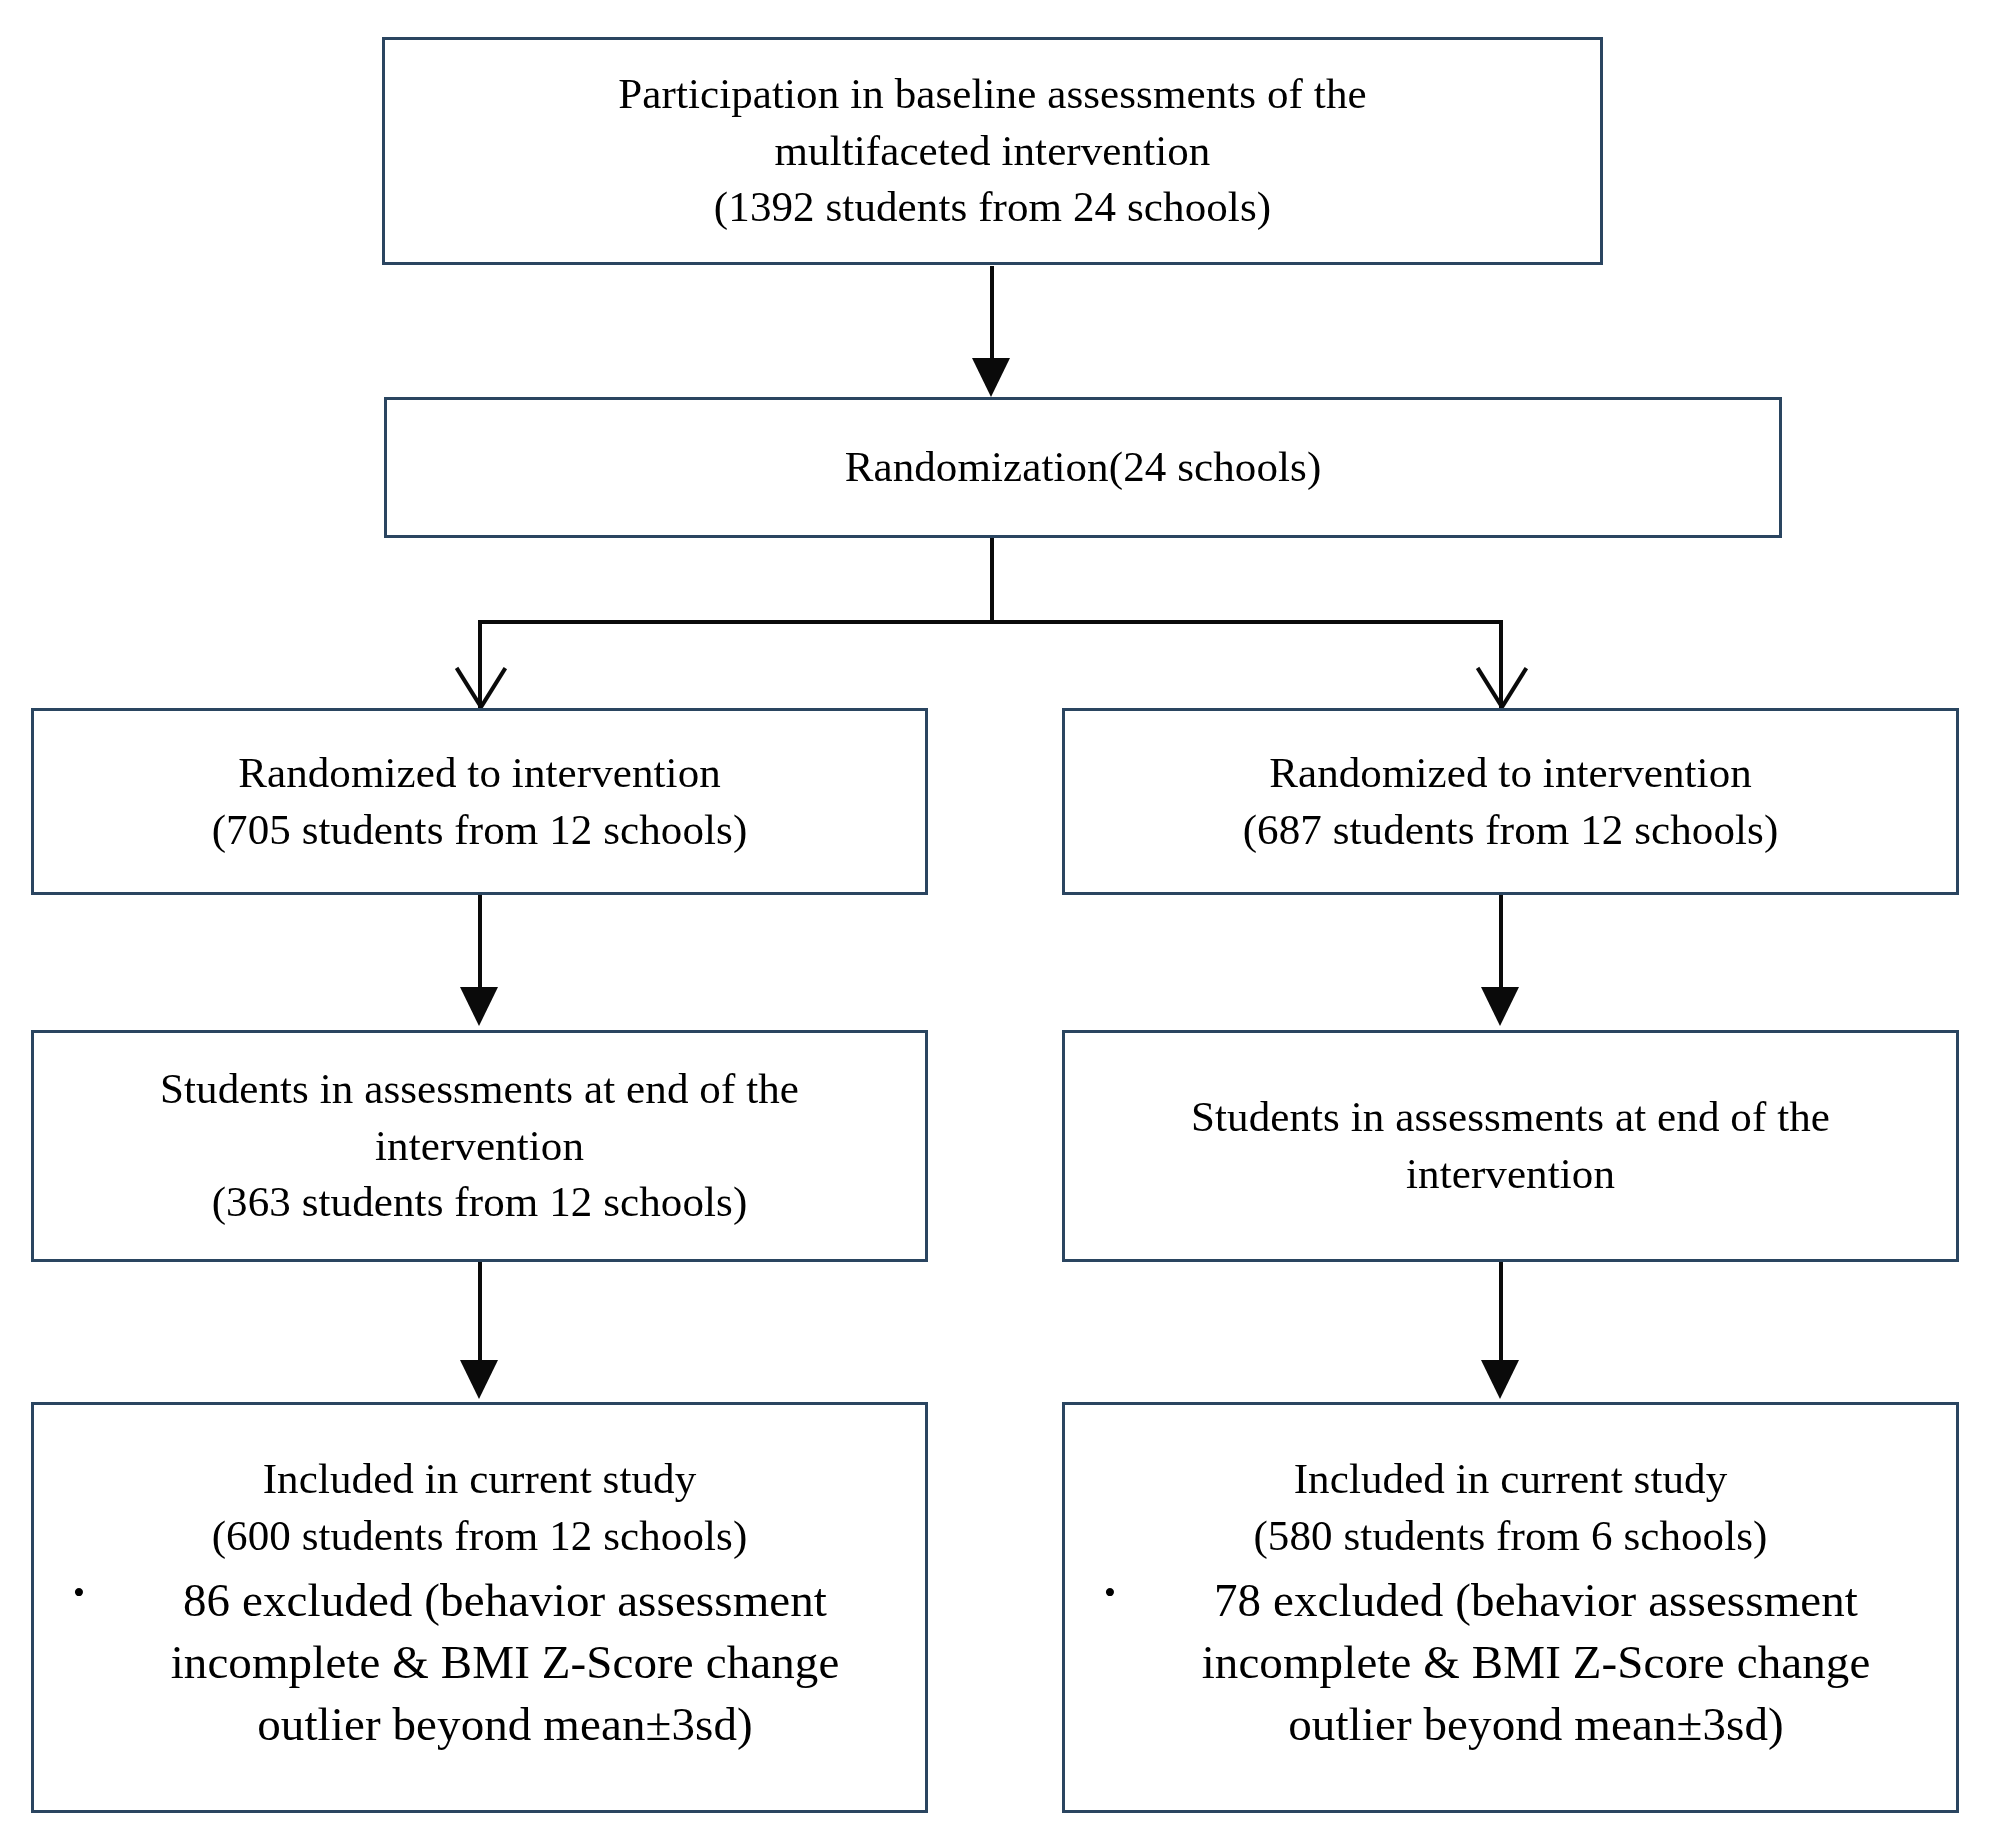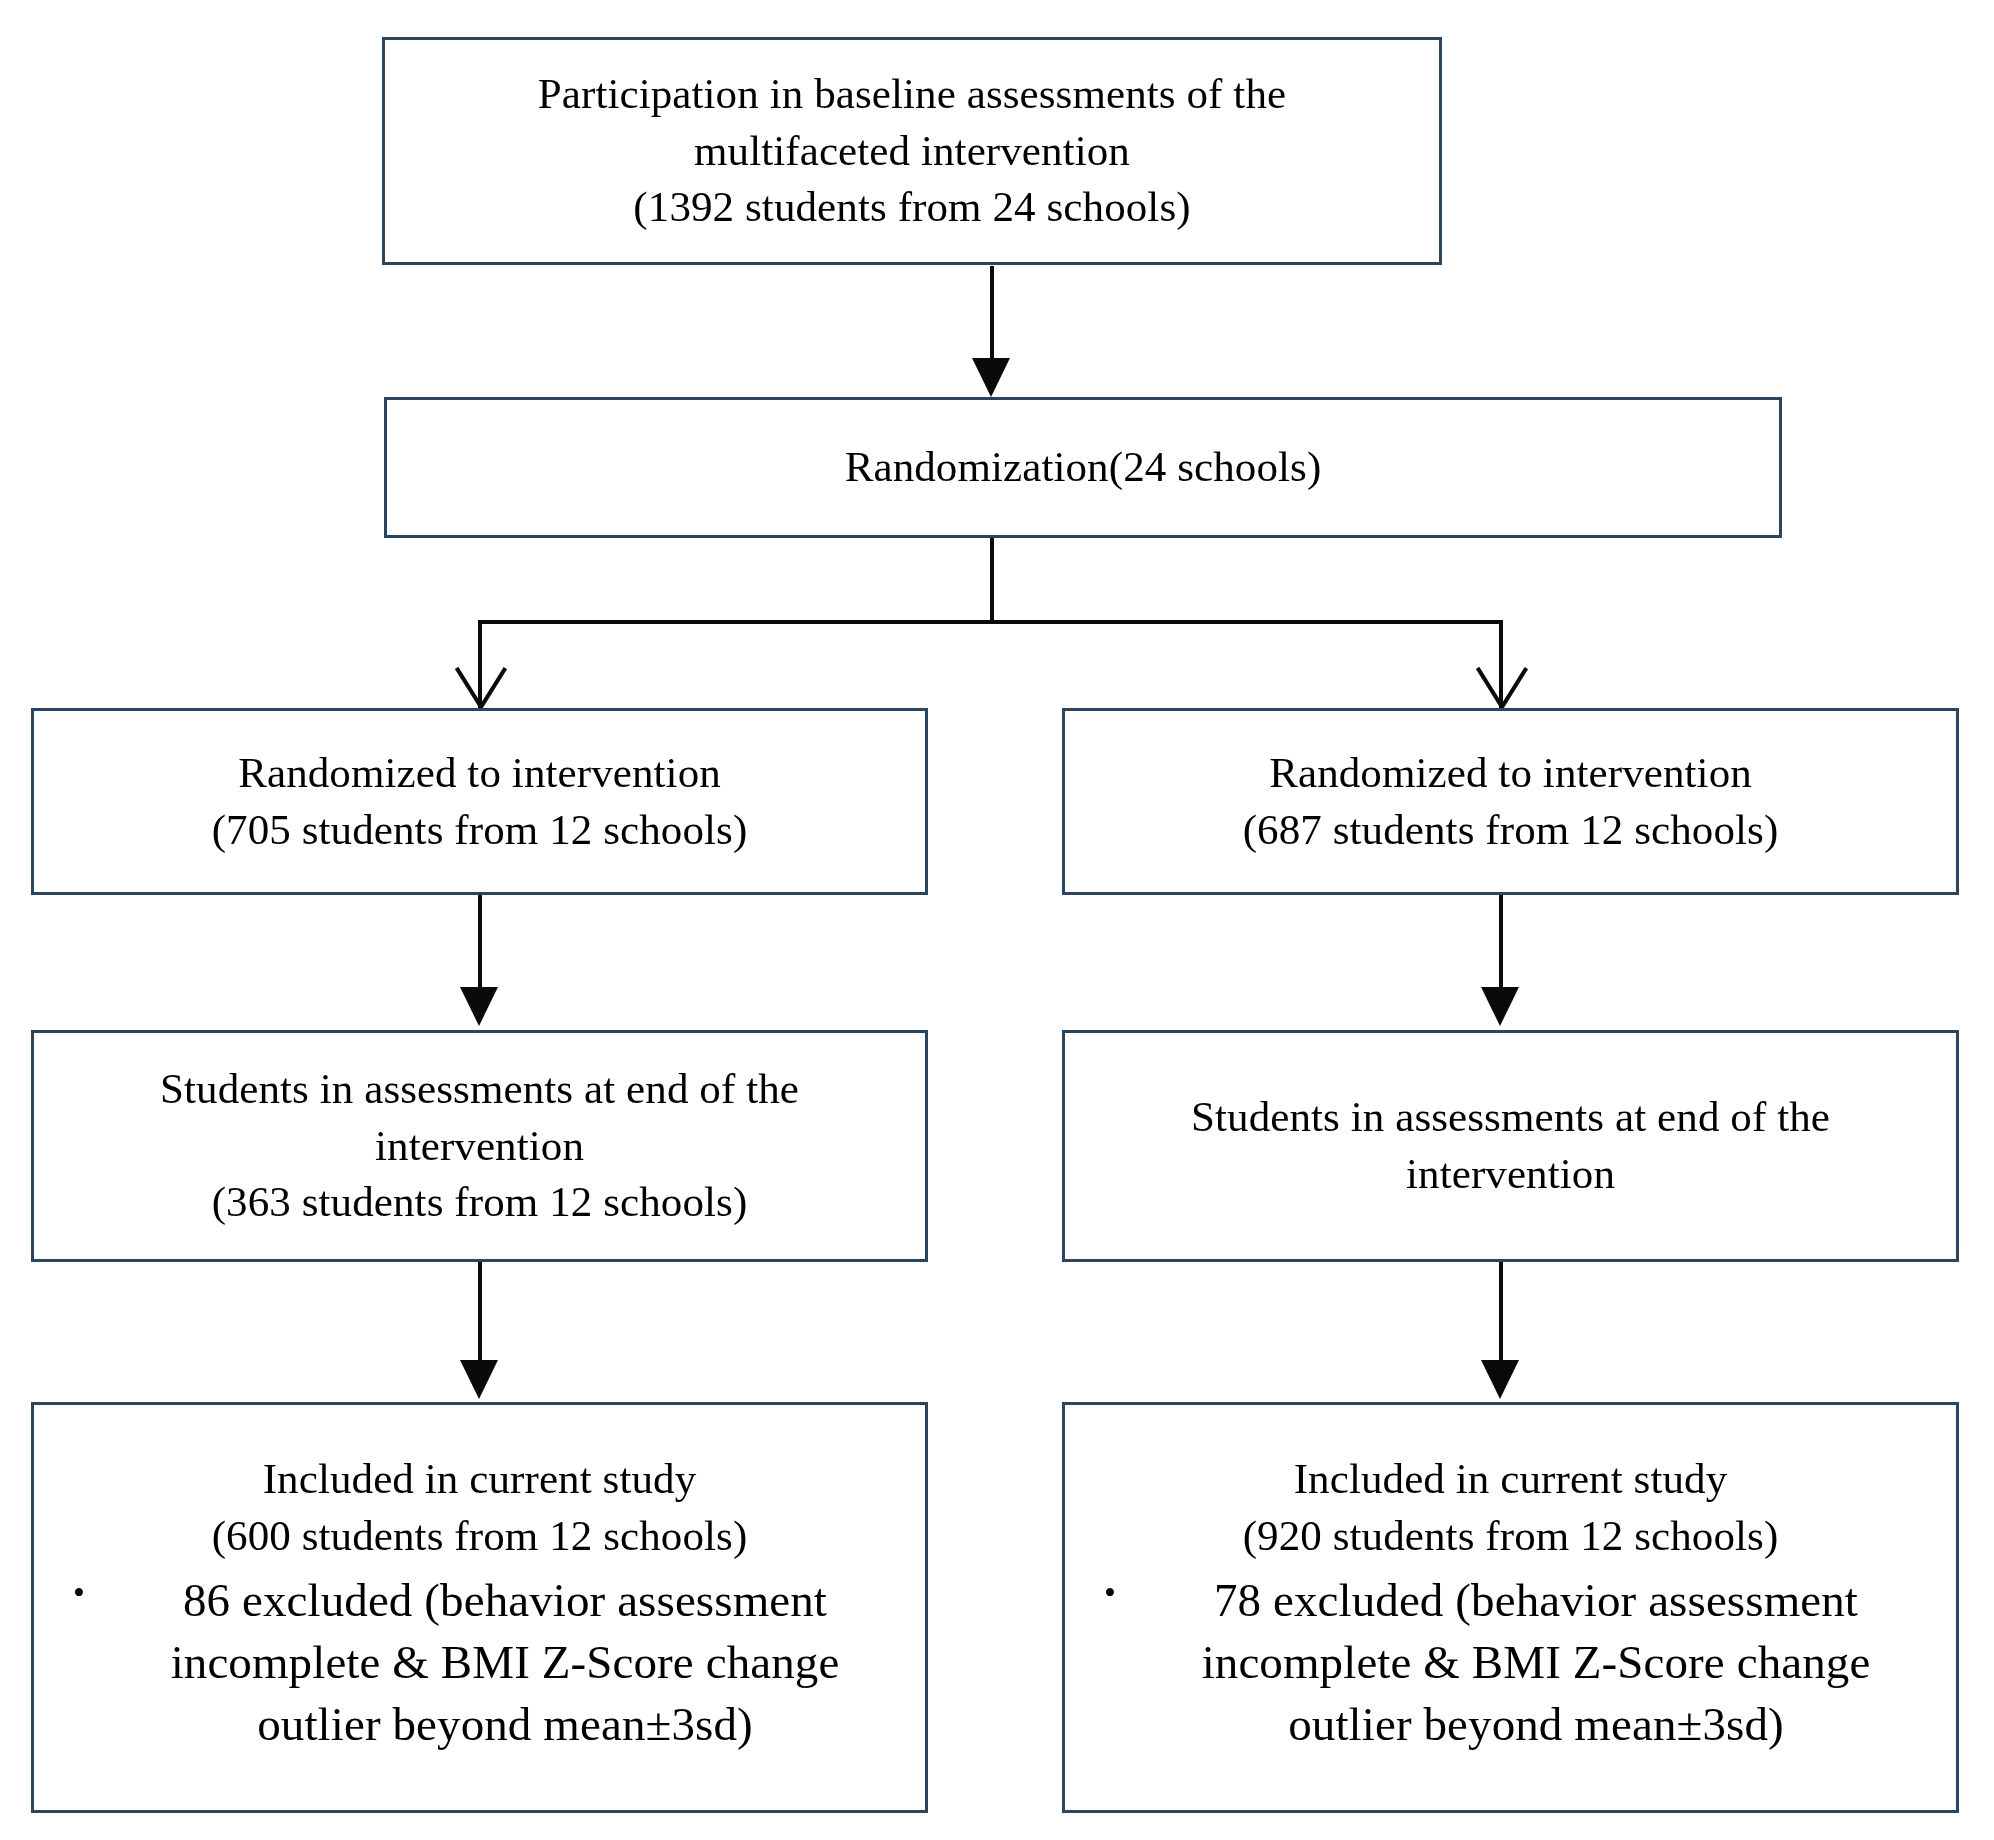--- a/index.html
+++ b/index.html
@@ -39,21 +39,21 @@
 
   .node-line {
     display: block;
     white-space: nowrap;
   }
 
   
   #node-baseline {
     left: 382px;
     top: 37px;
-    width: 1060px;
+    width: 1221px;
     height: 228px;
   }
 
   
   #node-randomization {
     left: 384px;
     top: 397px;
     width: 1398px;
     height: 141px;
   }
@@ -240,21 +240,21 @@
       <span class="bullet-text">
         <span class="node-line">86 excluded (behavior assessment</span>
         <span class="node-line">incomplete &amp; BMI Z-Score change</span>
         <span class="node-line">outlier beyond mean±3sd)</span>
       </span>
     </div>
   </div>
 
   <div class="node-box" id="node-analysis-right">
     <span class="node-line">Included in current study</span>
-    <span class="node-line">(920 students from 12 schools)</span>
+    <span class="node-line">(580 students from 6 schools)</span>
     <div class="bullet-block">
       <span class="bullet-mark">•</span>
       <span class="bullet-text">
         <span class="node-line">78 excluded  (behavior assessment</span>
         <span class="node-line">incomplete &amp; BMI Z-Score change</span>
         <span class="node-line">outlier beyond mean±3sd)</span>
       </span>
     </div>
   </div>
 

